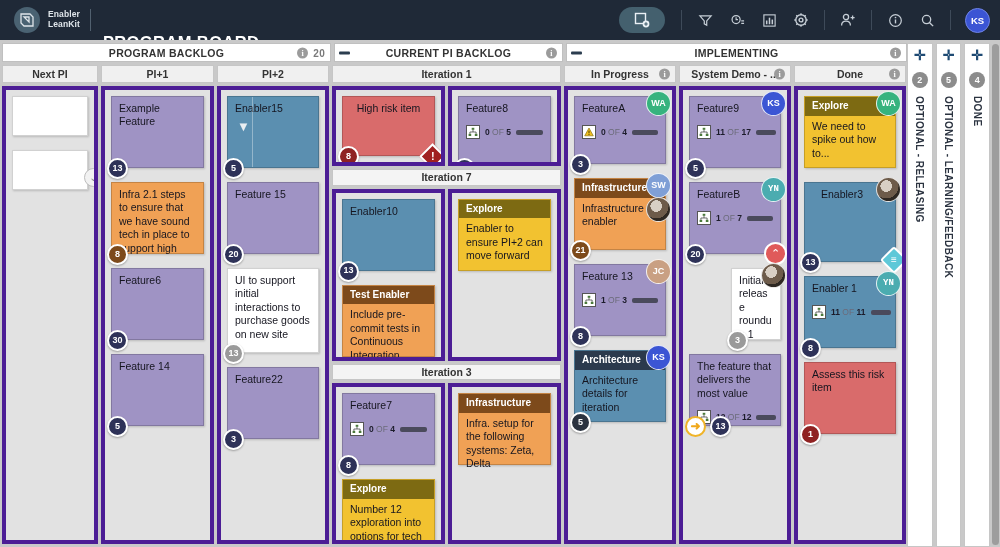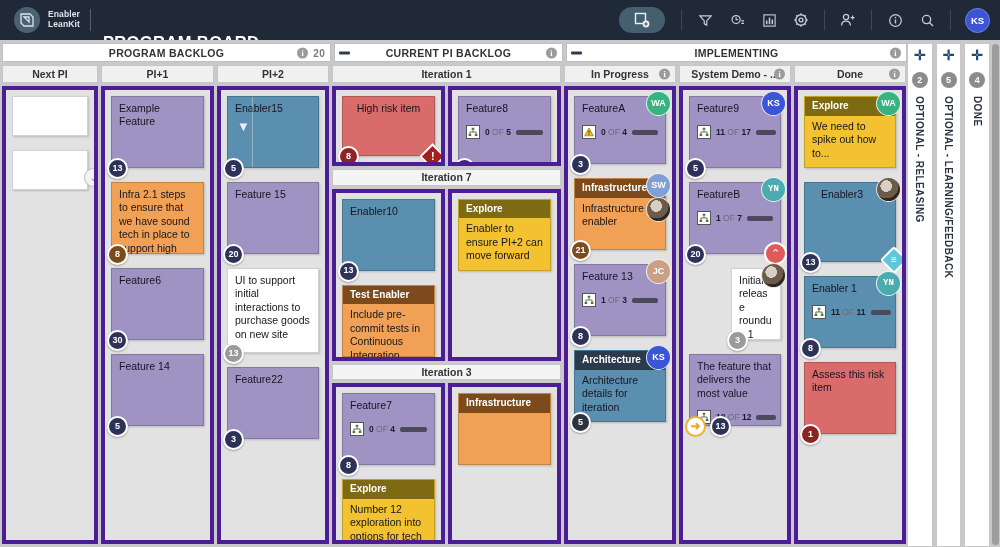--- a/index.html
+++ b/index.html
@@ -452,20 +452,21 @@
               <div class="badge b-navy">8</div>
             </div>
             <div class="card yellow" style="height: 72px;">
               <div class="card-hdr hdr-olive">Explore</div>
               <div class="card-title">Number 12 exploration into options for tech</div>
             </div>
           </div>
         <div class="col" id="iter3b">
             <div class="card orange" style="height: 72px;">
               <div class="card-hdr hdr-brown">Infrastructure</div>
+              <div class="card-title">Infra. setup for the following systems: Zeta, Delta</div>
             </div>
           </div>
       </div>
     </div>
 
     <div class="col" style="width:112px" id="col-inprog">
         <div class="card purple" style="height: 68px;">
           <div class="card-title">FeatureA</div>
           <div class="progress">
             <span class="pg-icon">

